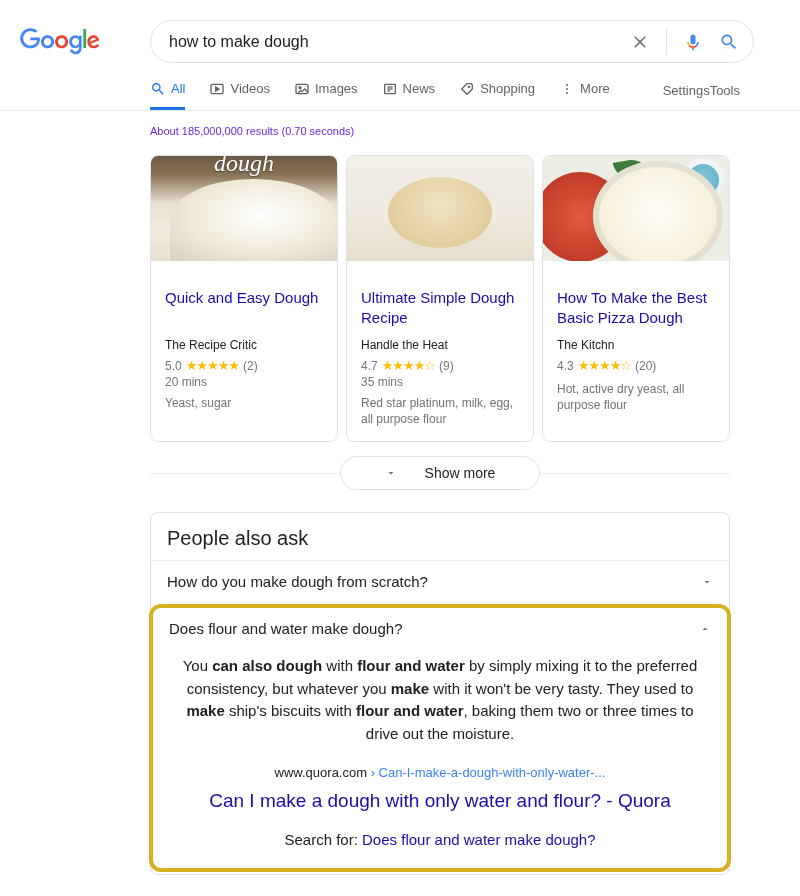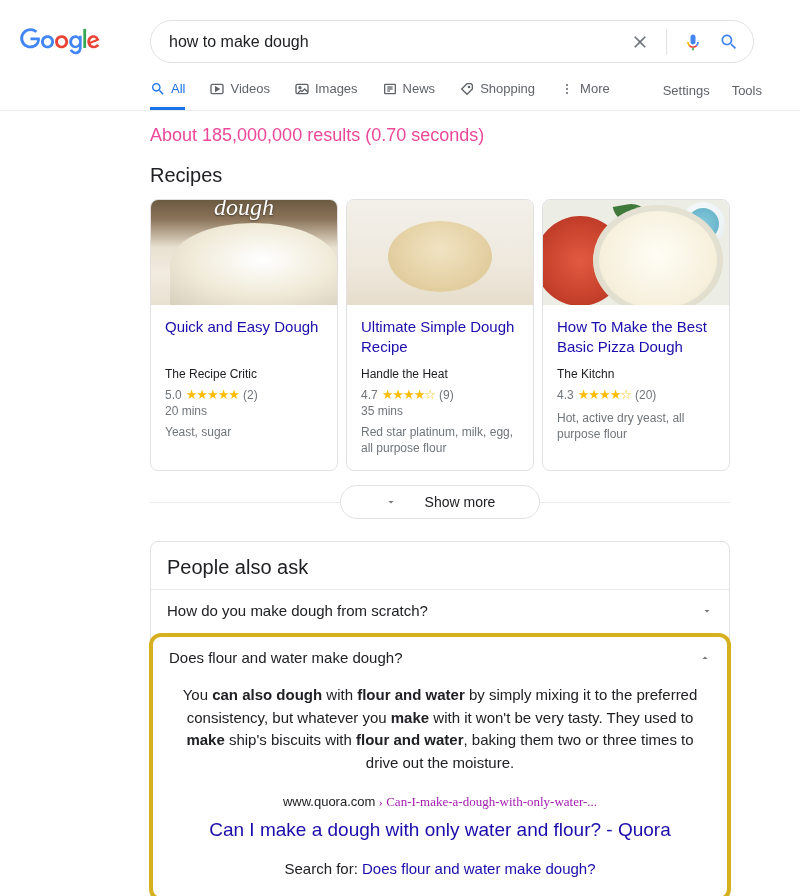--- a/index.html
+++ b/index.html
@@ -10,61 +10,61 @@
   .search-bar { flex: 1; max-width: 604px; height: 43px; border: 1px solid #dfe1e5; border-radius: 24px; display: flex; align-items: center; padding: 0 14px 0 18px; }
   .search-bar input { flex: 1; border: none; outline: none; font-size: 16px; color: #202124; }
   .search-icons { display: flex; align-items: center; gap: 16px; }
   .icon { width: 20px; height: 20px; display: inline-flex; align-items: center; justify-content: center; cursor: pointer; }
   .divider-v { width: 1px; height: 26px; background: #dfe1e5; }
   .nav-row { display: flex; align-items: center; margin-top: 18px; margin-left: 130px; gap: 20px; }
   .nav-tabs { display: flex; gap: 24px; }
   .nav-tab { display: flex; align-items: flex-start; gap: 5px; font-size: 13px; color: #5f6368; cursor: pointer; padding-bottom: 10px; border-bottom: 3px solid transparent; }
   .nav-tab.active { color: #1a73e8; border-bottom-color: #1a73e8; }
   .nav-tab svg { width: 16px; height: 16px; }
-  .nav-right { display: flex; gap: 22px; margin-left: auto; margin-right: 18px; }
+  .nav-right { display: flex; margin-left: auto; margin-right: 40px; }
   .nav-right span { font-size: 13px; color: #5f6368; cursor: pointer; padding-bottom: 10px; }
   .divider-h { height: 1px; background: #ebebeb; margin: 0; }
   .content { margin-left: 150px; margin-right: 30px; margin-top: 14px; max-width: 580px; }
-  .result-stats { font-size: 18px; color: #ec4899; margin-bottom: 18px; }
+  .result-stats { font-size: 11px; color: #6d28d9; margin-bottom: 18px; }
   .recipes-title { font-size: 20px; font-weight: 400; color: #202124; margin-bottom: 12px; }
   .recipe-cards { display: flex; gap: 8px; }
   .recipe-card { flex: 1; border: 1px solid #dfe1e5; border-radius: 8px; overflow: hidden; cursor: pointer; display: flex; flex-direction: column; justify-content: flex-end; }
   .recipe-img { width: 100%; height: 105px; background: #e8e0d6; position: relative; overflow: hidden; }
   .recipe-img.one { background: linear-gradient(180deg, #6b5a42 0%, #8a7358 18%, #e8e0d0 45%, #f2ece0 70%, #e8e0d0 100%); }
   .recipe-img.one::after { content:""; position:absolute; left:10%; right:0; top:22%; bottom:0; border-radius:50% 50% 0 0; background: radial-gradient(ellipse at 55% 45%, #ffffff 0%, #f0ead8 55%, #d8cfbd 100%); filter: blur(.3px); }
   .recipe-img.two { background: linear-gradient(180deg, #f3f0ea 0%, #efe9de 60%, #e6ddcb 100%); }
   .recipe-img.two::after { content:""; position:absolute; left:22%; right:22%; top:20%; bottom:12%; border-radius:50%; background: radial-gradient(ellipse at 50% 40%, #f1e3c3 0%, #e5d2a6 55%, #d8c28e 100%); }
   .recipe-img.three { background: #eceee6; }
   .recipe-img.three::before { content:""; position:absolute; left:-8px; top:16px; width:90px; height:90px; border-radius:50%; background: radial-gradient(circle at 50% 50%, #e25a40 0%, #c13c28 70%, #a33020 100%); }
   .recipe-img.three::after { content:""; position:absolute; right:6px; bottom:-10px; width:130px; height:110px; border-radius:50%; background: radial-gradient(ellipse at 50% 45%, #fffdf5 0%, #f6f0dc 60%, #eae0c6 100%); box-shadow: inset 0 0 0 6px rgba(210,210,200,.5); }
   .recipe-img .leaf { position:absolute; top:4px; left:38%; width:34px; height:18px; border-radius:0 20px 0 20px; background:#3f7a3a; transform:rotate(-10deg); }
   .recipe-img .egg { position:absolute; top:2px; right:4px; width:44px; height:44px; border-radius:50%; background: radial-gradient(circle at 45% 40%, #fff 0%, #eef3f6 60%, #dfe6ea 100%); }
   .recipe-img .egg::after { content:""; position:absolute; top:6px; left:6px; width:32px; height:32px; border-radius:50%; background: radial-gradient(circle at 50% 50%, #86c8db 0%, #6ab6cc 70%, #5aa7bd 100%); }
   .script-label { position:absolute; top:-6px; left:50%; transform:translateX(-50%); color:#fff; font-family: cursive; font-style: italic; font-size: 24px; text-shadow: 0 1px 2px rgba(0,0,0,.5); }
-  .recipe-body { padding: 12px 14px 14px; display:flex; flex-direction:column; flex:1; }
+  .recipe-body { padding: 27px 14px 14px; display:flex; flex-direction:column; flex:1; }
   .recipe-title { color: #1a0dab; font-size: 15px; line-height: 1.3; margin-bottom: 10px; min-height: 40px; }
   .recipe-source { font-size: 12px; color: #202124; margin-bottom: 6px; }
   .recipe-rating { font-size: 12px; color: #70757a; margin-bottom: 2px; display: flex; align-items: center; gap: 4px; }
   .stars { color: #fbbc04; letter-spacing: -1px; font-size: 13px; }
   .recipe-time { font-size: 12px; color: #70757a; margin-bottom: 6px; }
   .recipe-ing { font-size: 12px; color: #70757a; line-height: 1.35; }
   .show-more-wrap { position: relative; margin: 14px 0 22px; text-align: center; }
   .show-more-wrap::before { content:""; position:absolute; left:0; right:0; top:50%; height:1px; background:#ebebeb; z-index:0; }
   .show-more { position: relative; display: inline-flex; align-items: center; gap: 28px; border: 1px solid #dfe1e5; background: #fff; border-radius: 18px; padding: 8px 44px; font-size: 14px; color: #202124; cursor: pointer; z-index:1; }
   .chev { width: 12px; height: 12px; color:#70757a; }
   .paa-box { border: 1px solid #dfe1e5; border-radius: 8px; }
   .paa-title { font-size: 20px; padding: 14px 16px 10px; color: #202124; }
   .paa-item { border-top: 1px solid #ebebeb; text-align: center; }
   .paa-q { display: flex; align-items: center; justify-content: space-between; padding: 12px 16px; font-size: 15px; color: #202124; cursor: pointer; }
   .paa-q .chev { color:#70757a; }
   .highlighted { border: 4px solid #d6b11f; border-radius: 12px; margin: 2px -2px; }
   .paa-answer { padding: 6px 16px 16px; font-size: 15px; line-height: 1.5; color: #202124; }
   .paa-answer b { font-weight: 700; }
   .paa-cite { font-size: 13px; color: #202124; margin-top: 18px; }
-  .paa-cite .crumb { color: #a21caf; font-family: Liberation Serif, serif; }
+  .paa-cite .crumb { color: #3b82f6; }
   .paa-link { color: #1a0dab; font-size: 19px; margin-top: 4px; display: block; }
   .paa-search-for { margin-top: 14px; font-size: 15px; }
   .paa-search-for a { color: #1a0dab; text-decoration: none; }
 </style>
 </head>
 <body>
 
 <div class="top-area">
   <div class="header-row">
     <svg class="logo" viewBox="0 0 272 92">
@@ -155,21 +155,20 @@
       <span>Settings</span>
       <span>Tools</span>
     </div>
   </div>
 </div>
 <div class="divider-h"></div>
 
 <div class="content">
   <div class="result-stats">About 185,000,000 results (0.70 seconds)</div>
 
-  <div class="recipes-title">Recipes</div>
   <div class="recipe-cards">
     <div class="recipe-card">
       <div class="recipe-img one">
           <span class="script-label">dough</span>
         </div>
       <div class="recipe-body">
         <div class="recipe-title">Quick and Easy Dough</div>
         <div class="recipe-source">The Recipe Critic</div>
         <div class="recipe-rating">
             <span>5.0</span>

